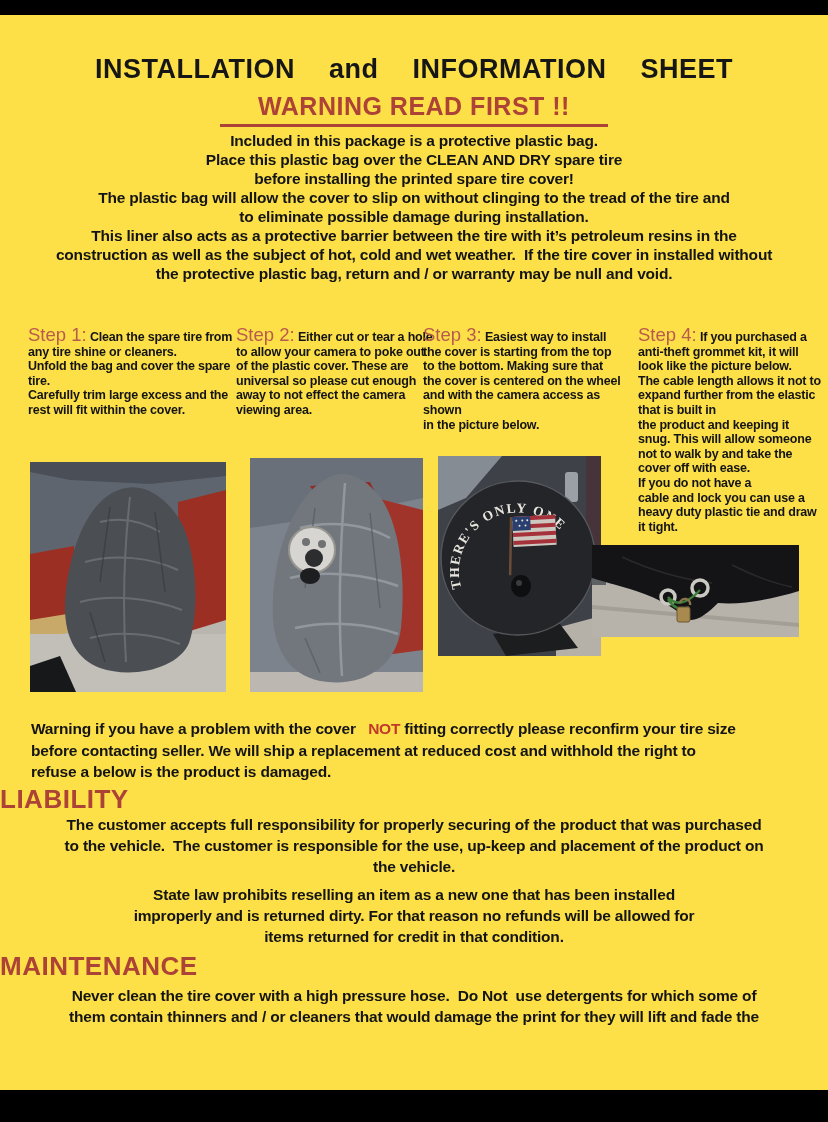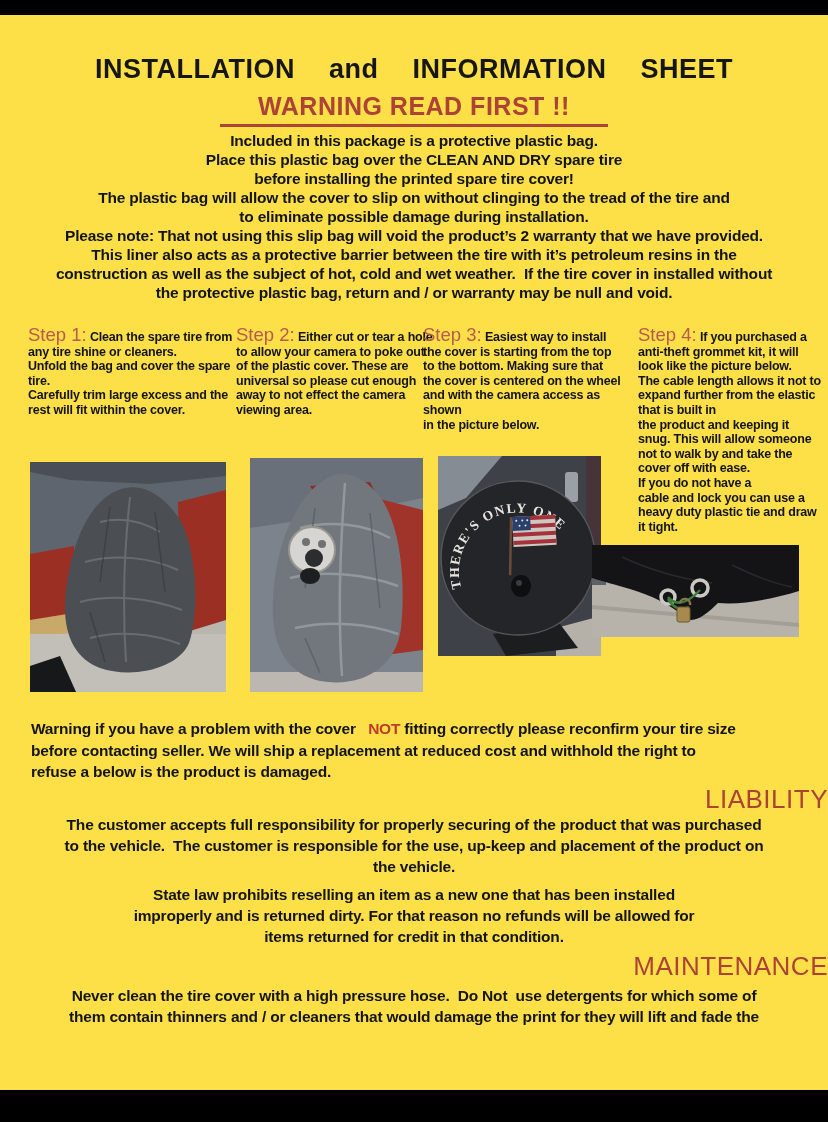--- a/index.html
+++ b/index.html
@@ -49,22 +49,22 @@
   #photo-4{left:592px;top:545px;}
 
   .fit-warning{
     position:absolute;top:718px;left:31px;width:775px;
     font-weight:bold;font-size:15.5px;line-height:21.5px;letter-spacing:-.2px;
   }
   .fit-warning div{white-space:pre-wrap;}
   .red-word{color:#c0392b;white-space:pre-wrap;}
 
   .section-head{
-    position:absolute;left:0;width:828px;text-align:right;
-    font-weight:normal;font-size:26px;color:#ad4237;letter-spacing:.5px;
+    position:absolute;left:0;width:828px;text-align:left;
+    font-weight:bold;font-size:26px;color:#ad4237;letter-spacing:.5px;
   }
   #liability-head{top:784px;}
   #maintenance-head{top:951px;}
 
   .center-para{
     position:absolute;left:30px;width:768px;text-align:center;
     font-weight:bold;font-size:15.5px;line-height:21px;letter-spacing:-.2px;
   }
   .center-para div{white-space:pre-wrap;}
   #liability-para-1{top:814px;}
@@ -83,21 +83,20 @@
   <div class="warn-head-wrap">
     <span class="warn-head">WARNING READ FIRST !!</span>
   </div>
 
   <div class="intro">
       <div>Included in this package is a protective plastic bag.</div>
       <div>Place this plastic bag over the CLEAN AND DRY spare tire</div>
       <div>before installing the printed spare tire cover!</div>
       <div>The plastic bag will allow the cover to slip on without clinging to the tread of the tire and</div>
       <div>to eliminate possible damage during installation.</div>
-      <div>Please note: That not using this slip bag will void the product’s 2 warranty that we have provided.</div>
       <div>This liner also acts as a protective barrier between the tire with it’s petroleum resins in the</div>
       <div>construction as well as the subject of hot, cold and wet weather.  If the tire cover in installed without</div>
       <div>the protective plastic bag, return and / or warranty may be null and void.</div>
     </div>
 
   <div id="step-col-1" class="step-col">
     <span class="step-label">Step 1:</span>
     <span class="step-text">Clean the spare tire from any tire shine or cleaners.
 Unfold the bag and cover the spare tire.
 Carefully trim large excess and the rest will fit within the cover.</span>

